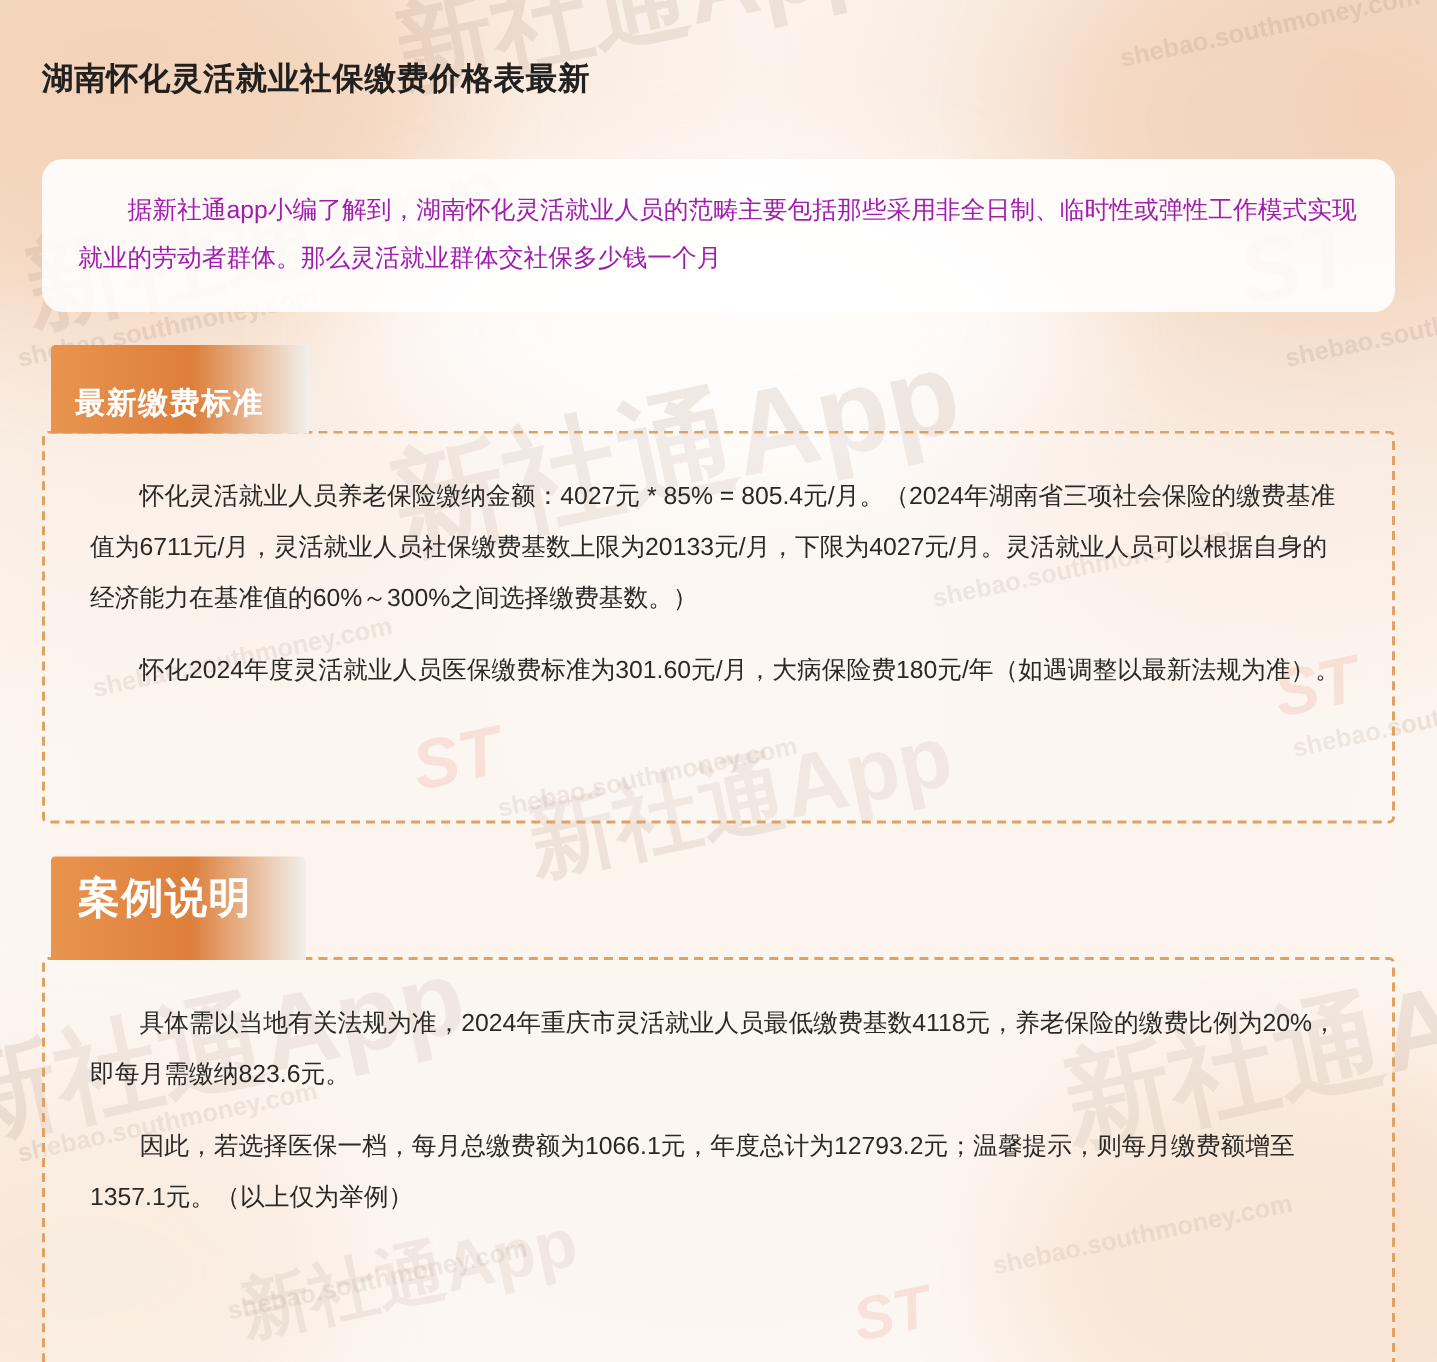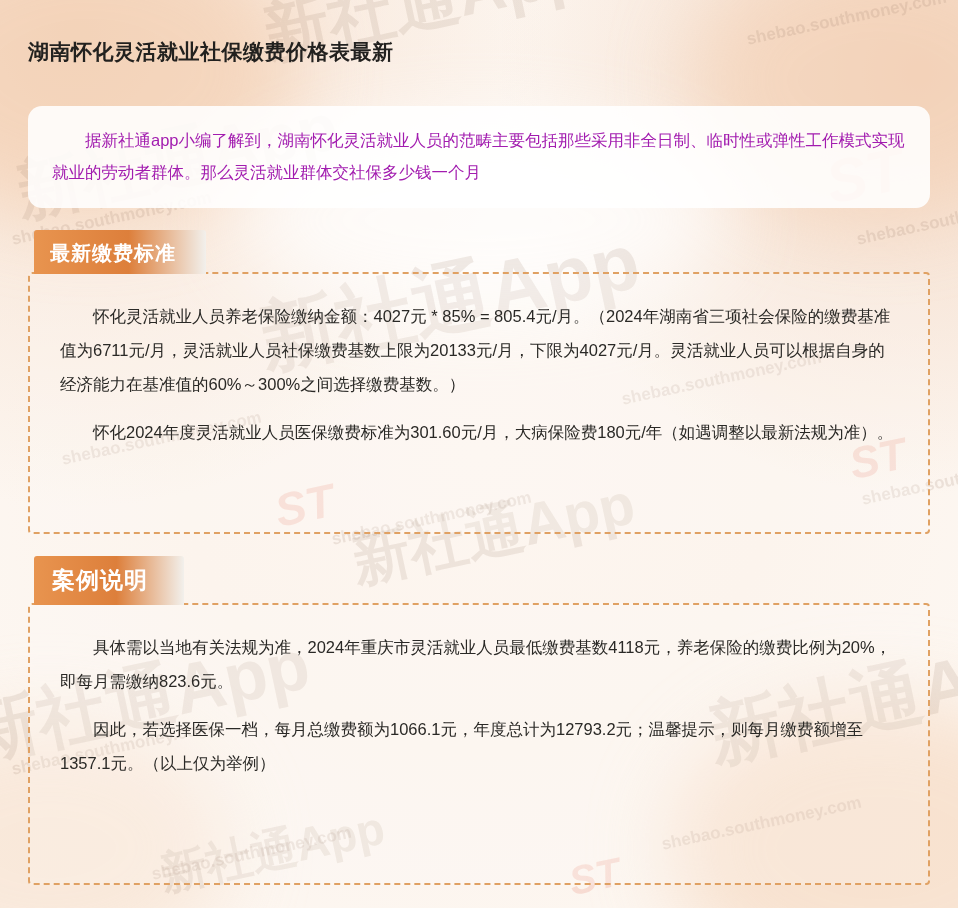--- a/index.html
+++ b/index.html
@@ -104,27 +104,27 @@
 
   .section { margin-top: 22px; position: relative; }
 
   .sec-head {
     display: inline-block;
     background: linear-gradient(90deg, #e8944f 0%, #dd7f3b 55%, #f2f0ec 100%);
     color: #ffffff;
     font-size: 20px;
     font-weight: 700;
     letter-spacing: 1px;
-    padding: 10px 30px 7px 16px;
+    padding: 25px 30px 7px 16px;
     border-radius: 3px 3px 0 0;
     position: relative;
     left: 6px;
     z-index: 3;
   }
-  .sec-head.tall { padding: 9px 36px 9px 18px; font-size: 23px; }
+  .sec-head.tall { padding: 9px 36px 22px 18px; font-size: 28px; }
 
   .sec-body {
     border: 2px dashed #e0a163;
     border-radius: 4px;
     margin-top: -2px;
     padding: 26px 30px 26px 30px;
     font-size: 16.5px;
     line-height: 2.05;
     color: #2a2926;
     background: rgba(255,255,255,0.18);

